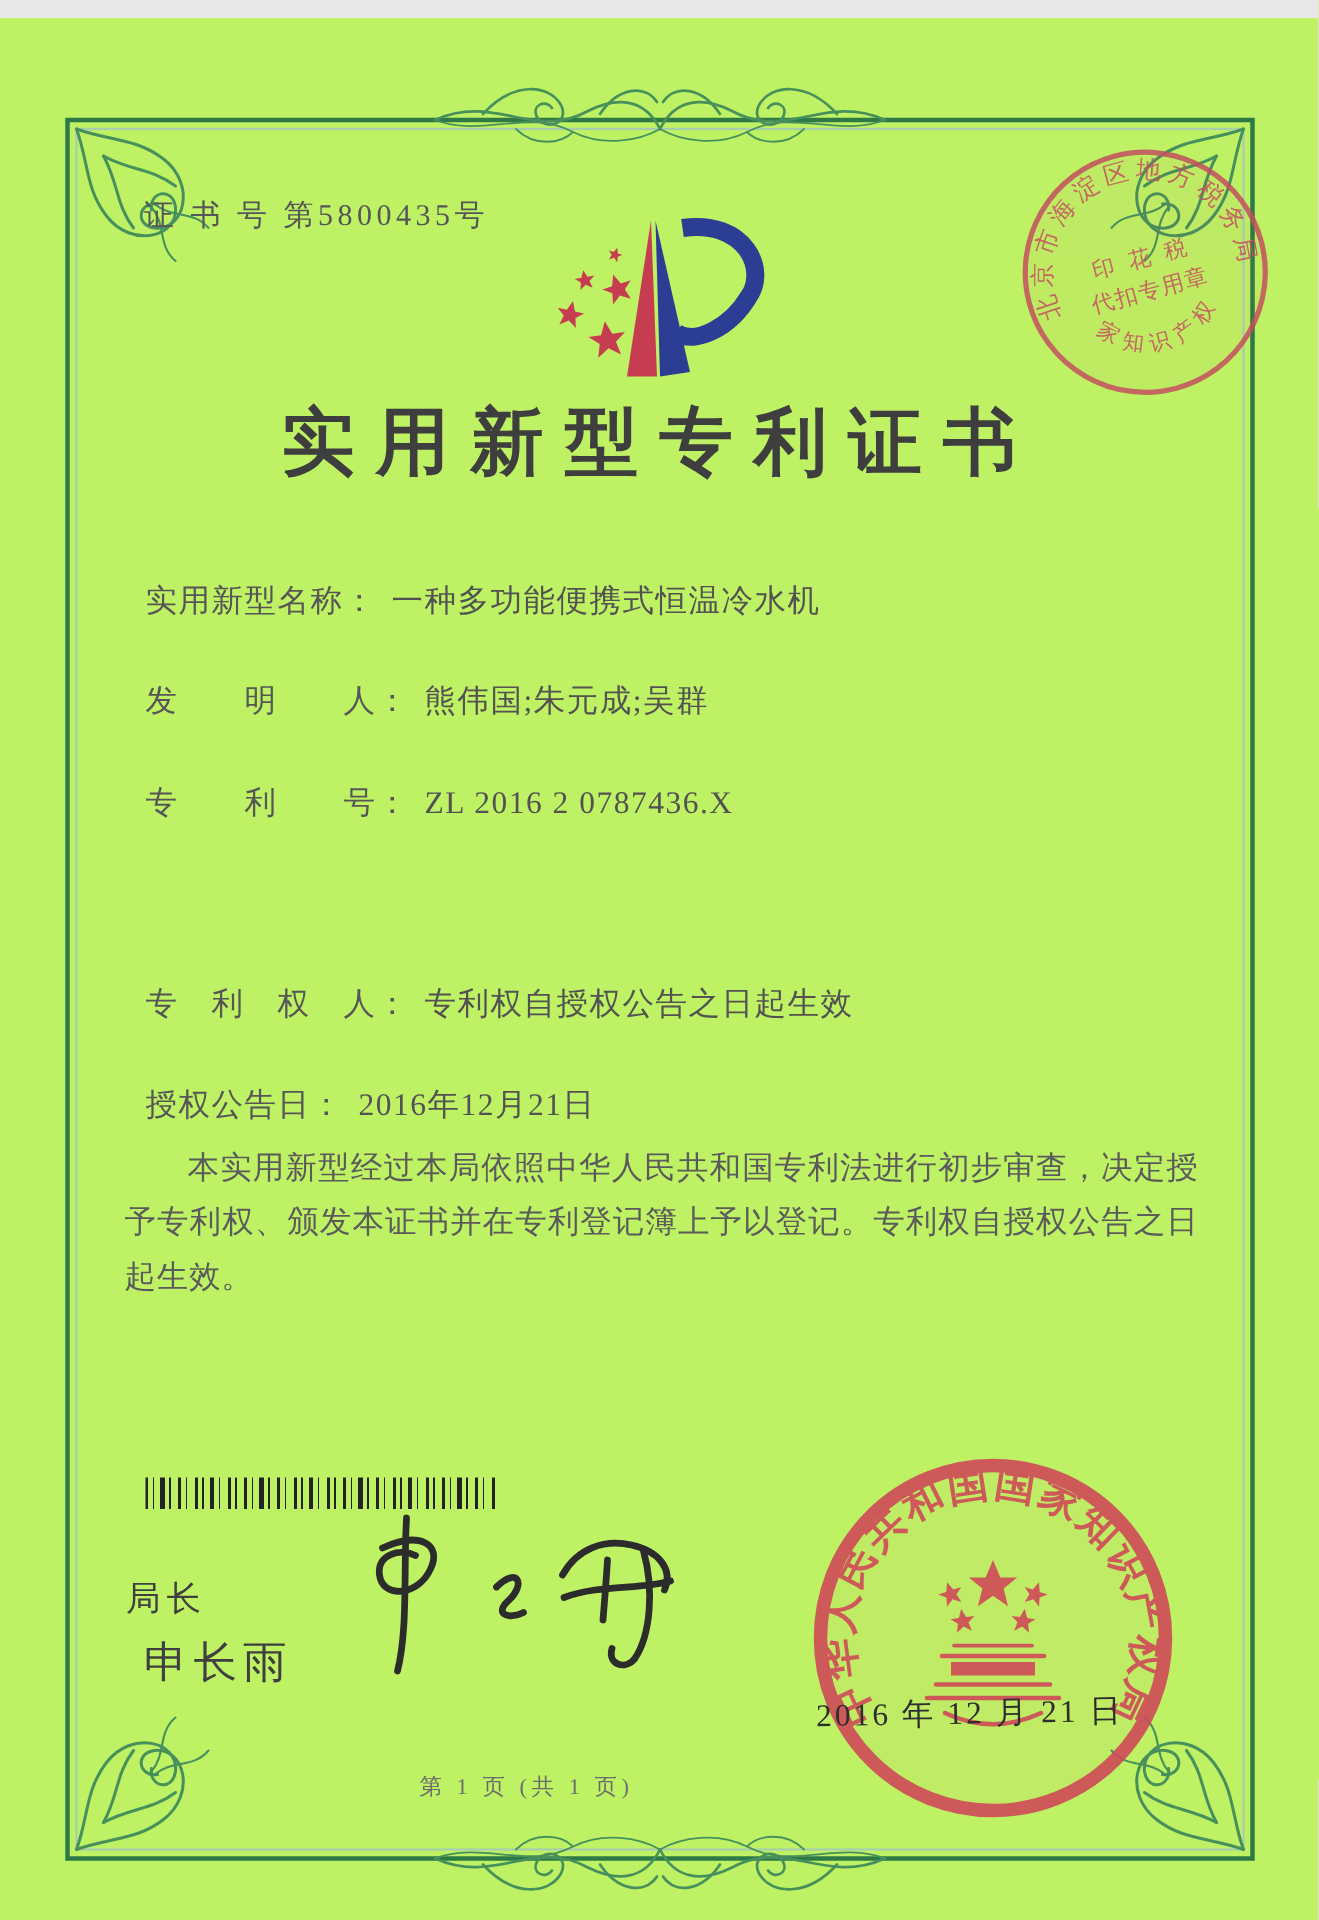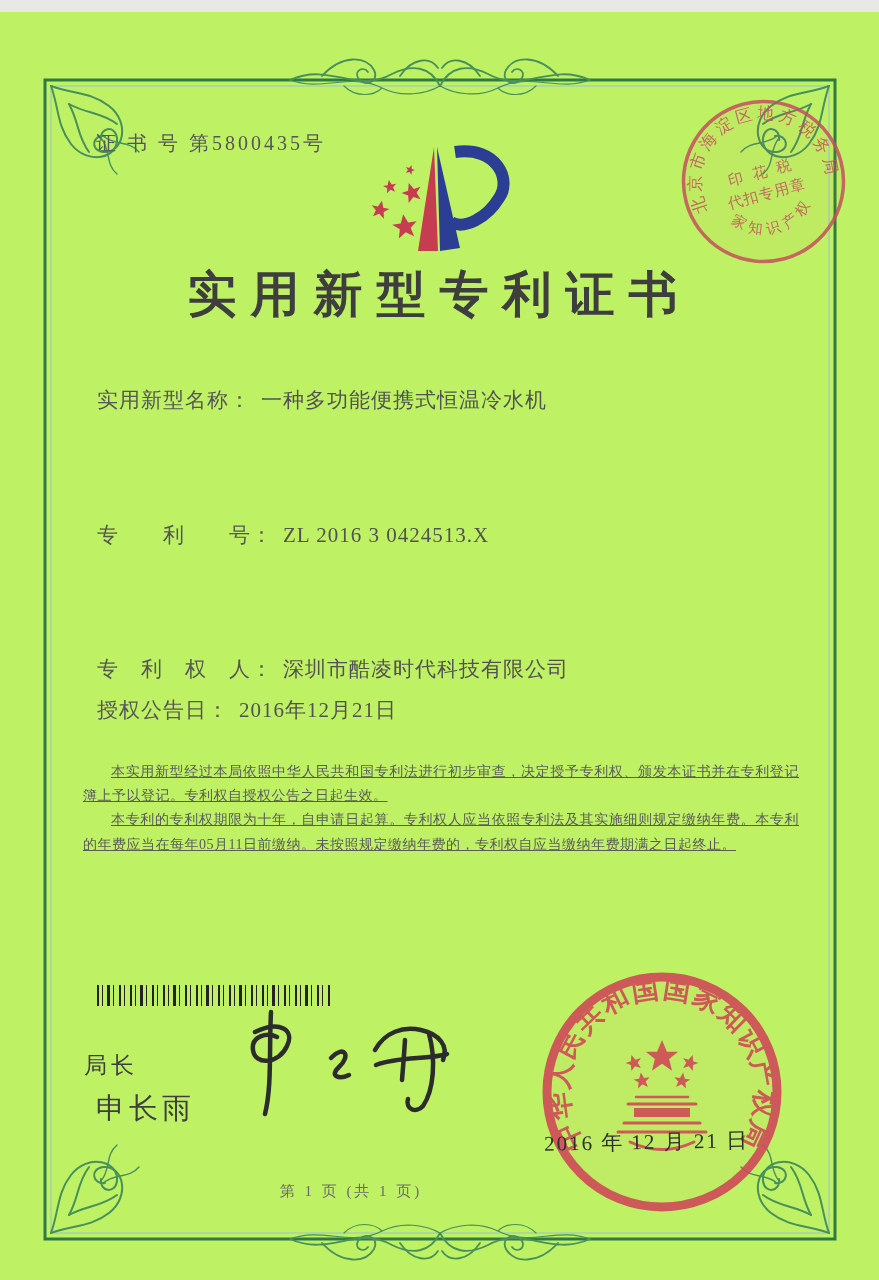--- a/index.html
+++ b/index.html
@@ -15,24 +15,24 @@
     left:96px;top:118px;font-size:20px;letter-spacing:3px;color:#565656;
   }
   .logo-svg{left:352px;top:128px;}
   .title{
     left:0;top:250px;width:879px;text-align:center;
     font-size:49px;font-weight:600;letter-spacing:14px;color:#3e3e3e;
   }
   .field{left:97px;font-size:21px;color:#565656;white-space:nowrap;}
   .field .lbl{letter-spacing:1px;}
   .field .val{margin-left:10px;letter-spacing:1px;color:#525252;}
-  .f1{top:374px}.f2{top:441px}.f3{top:509px}.f4{top:576px}.f5{top:643px}.f6{top:684px}
+  .f1{top:374px}.f2{top:441px}.f3{top:509px}.f4{top:576px}.f5{top:643px}.f6{top:710px}
   .body-text{
-    left:83px;top:748px;width:716px;font-size:14px;line-height:1.73;
-    color:#5b5b5b;text-align:justify;text-decoration:underline;
+    left:83px;top:748px;width:716px;font-size:21px;line-height:1.73;
+    color:#5b5b5b;text-align:justify;
   }
   .body-text p{margin:0;text-indent:2em;letter-spacing:0.5px;}
   .barcode{
     left:97px;top:973px;width:233px;height:21px;
     background:
       repeating-linear-gradient(90deg,
         #232323 0 2px,transparent 2px 5px,
         #232323 5px 6px,transparent 6px 10px,
         #232323 10px 13px,transparent 13px 16px,
         #232323 16px 17px,transparent 17px 22px,
@@ -124,33 +124,35 @@
       <text x="97.5" y="93" text-anchor="middle" font-size="15" letter-spacing="3">印 花 税</text>
       <text x="97.5" y="115" text-anchor="middle" font-size="15" letter-spacing="1">代扣专用章</text>
     </g>
   </svg>
 
   <div class="abs title">实用新型专利证书</div>
 
   <div class="abs field f1">
     <span class="lbl">实用新型名称：</span><span class="val">一种多功能便携式恒温冷水机</span>
   </div>
+  <div class="abs field f2">
+    <span class="lbl">发　　明　　人：</span><span class="val">熊伟国;朱元成;吴群</span>
+  </div>
   <div class="abs field f3">
-    <span class="lbl">专　　利　　号：</span><span class="val">ZL 2016 3 0424513.X</span>
+    <span class="lbl">专　　利　　号：</span><span class="val">ZL 2016 2 0787436.X</span>
   </div>
   <div class="abs field f5">
-    <span class="lbl">专　利　权　人：</span><span class="val">深圳市酷凌时代科技有限公司</span>
+    <span class="lbl">专　利　权　人：</span><span class="val">专利权自授权公告之日起生效</span>
   </div>
   <div class="abs field f6">
     <span class="lbl">授权公告日：</span><span class="val">2016年12月21日</span>
   </div>
 
   <div class="abs body-text">
     <p>本实用新型经过本局依照中华人民共和国专利法进行初步审查，决定授予专利权、颁发本证书并在专利登记簿上予以登记。专利权自授权公告之日起生效。</p>
-    <p>本专利的专利权期限为十年，自申请日起算。专利权人应当依照专利法及其实施细则规定缴纳年费。本专利的年费应当在每年05月11日前缴纳。未按照规定缴纳年费的，专利权自应当缴纳年费期满之日起终止。</p>
   </div>
 
   <div class="abs barcode"></div>
 
   <div class="abs director-title">局长</div>
   <div class="abs director-name">申长雨</div>
 
   <svg class="abs signature-svg" width="240" height="120" viewBox="0 0 240 120" aria-hidden="true">
     <g fill="none" stroke="#2c2c2c" stroke-width="4.5" stroke-linecap="round" stroke-linejoin="round">
       <path d="M30,28 C55,16 70,26 62,42 C54,60 30,62 28,46 C26,32 42,28 52,33"></path>

